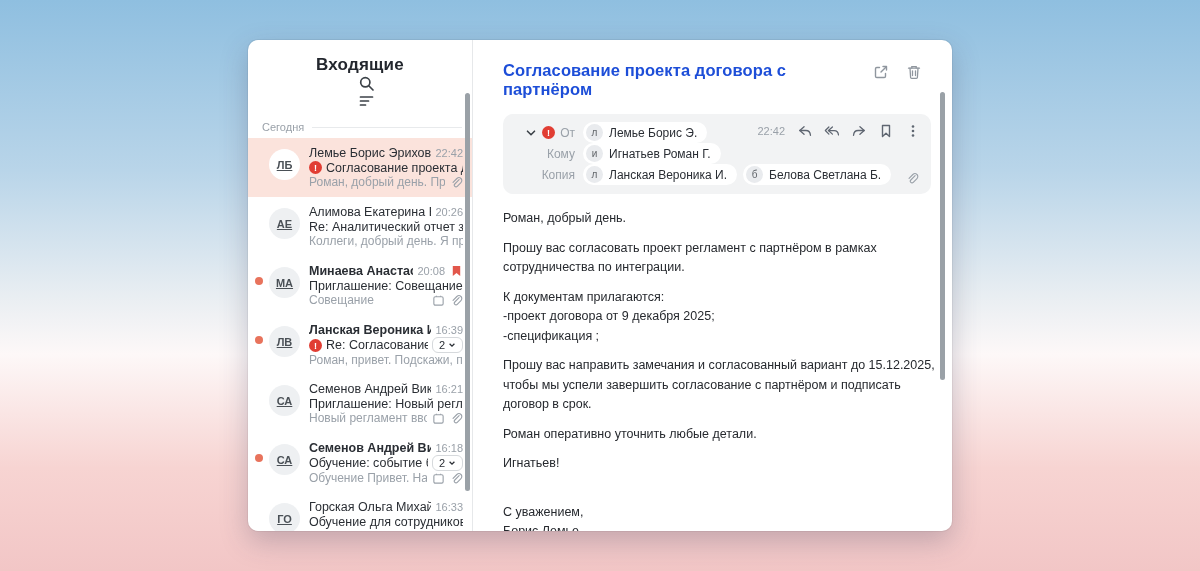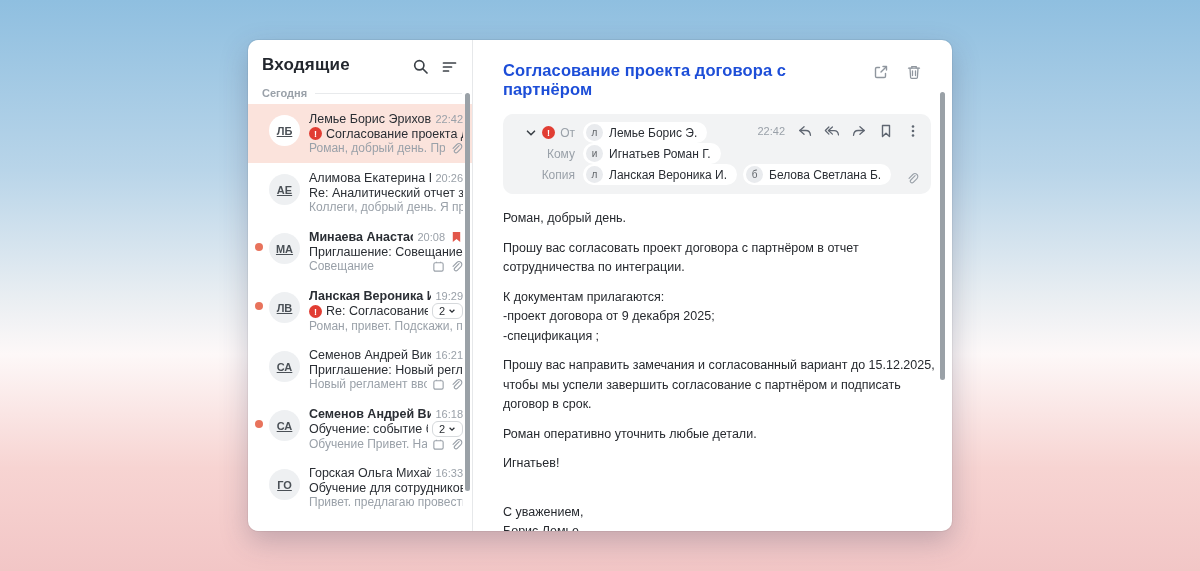--- a/index.html
+++ b/index.html
@@ -8,24 +8,24 @@
     position:relative; overflow:hidden;
     background:linear-gradient(180deg,#8fbfe0 0%,#b9d5e9 30%,#e9eef2 52%,#fdf8f8 62%,#f7d4d2 82%,#f2c6c6 100%);
   }
   .window {
     position:absolute; left:248px; top:40px; width:704px; height:491px;
     background:#fff; border-radius:10px; display:flex; overflow:hidden;
     box-shadow:0 10px 28px rgba(60,60,90,.28), 0 0 0 1px rgba(0,0,0,.05);
   }
   
   .sidebar { width:225px; border-right:1px solid #e6e8ea; display:flex; flex-direction:column; position:relative; flex:none; }
-  .sidebar-header { display:flex; align-items:flex-end; padding:15px 14px 9px 14px; }
+  .sidebar-header { display:flex; align-items:center; padding:15px 14px 9px 14px;flex-direction:column; }
   .sidebar-title { flex:1; font-size:17px; font-weight:bold; color:#23272e; letter-spacing:.2px; }
   .hdr-icon { width:17px; height:17px; margin-left:12px; color:#3c4248; cursor:pointer; }
-  .section-row { display:flex; align-items:center; gap:8px; padding:3px 10px 5px 14px;font-weight:bold; }
+  .section-row { display:flex; align-items:center; gap:8px; padding:3px 10px 5px 14px; }
   .section-label { font-size:11px; color:#9aa1a9; }
   .section-rule { flex:1; height:1px; background:#e8eaec; }
   .email-list { flex:1; overflow:hidden; }
   .email-row { display:flex; height:59px; padding:8px 9px 8px 0; cursor:pointer; }
   .email-row.selected { background:#fbe3dc; }
   .dot-col { width:21px; flex:none; display:flex; justify-content:center; padding-top:13px; }
   .dot { width:8px; height:8px; border-radius:50%; background:#e8735c; visibility:hidden; }
   .email-row.unread .dot { visibility:visible; }
   .avatar { width:31px; height:31px; flex:none; border-radius:50%; background:#eef0f2; color:#4a5056;
     font-size:11px; font-weight:bold; display:flex; align-items:center; justify-content:center; margin-top:3px;text-decoration:underline; }
@@ -176,21 +176,21 @@
   </div>
 
   <div class="email-row unread">
     <div class="dot-col">
       <span class="dot"></span>
     </div>
     <div class="avatar">ЛВ</div>
     <div class="row-content">
       <div class="row-line1">
         <span class="row-name">Ланская Вероника Игорев…</span>
-        <span class="row-time">19:29</span>
+        <span class="row-time">16:39</span>
 
       </div>
       <div class="row-line2">
         <svg class="prio ic-prio" viewBox="0 0 13 13">
                 <circle cx="6.5" cy="6.5" r="6.5" fill="#e13d33"></circle>
                 <text x="6.5" y="9.6" text-anchor="middle" font-size="9" font-weight="bold" fill="#fff">!</text>
               </svg>
         <span class="row-subject">Re: Согласование доку…</span>
         <span class="badge ic-badge">
           <span class="badge-n">2</span>
@@ -380,21 +380,21 @@
           </span>
         </div>
       </div>
       <svg class="card-clip" viewBox="0 0 14 14" fill="none" stroke="currentColor" stroke-width="1.2" stroke-linecap="round">
           <path d="M9.8 4 5.2 8.6a1.8 1.8 0 1 0 2.6 2.6l4-4.1A3.1 3.1 0 0 0 7.4 2.7L3.3 6.8"></path>
         </svg>
     </div>
 
     <div class="body">
         <div class="para">Роман, добрый день.</div>
-        <div class="para">Прошу вас согласовать проект договора с партнёром в отчет сотрудничества по интеграции.</div>
+        <div class="para">Прошу вас согласовать проект регламент с партнёром в рамках сотрудничества по интеграции.</div>
         <div class="para">К документам прилагаются:
 -проект договора от 9 декабря 2025;
 -спецификация ;</div>
         <div class="para">Прошу вас направить замечания и согласованный вариант до 15.12.2025, чтобы мы успели завершить согласование с партнёром и подписать договор в срок.</div>
         <div class="para">Роман оперативно уточнить любые детали.</div>
         <div class="para">Игнатьев!</div>
         <div class="para"></div>
         <div class="para">С уважением,
 Борис Лемье
 Старший консультант

